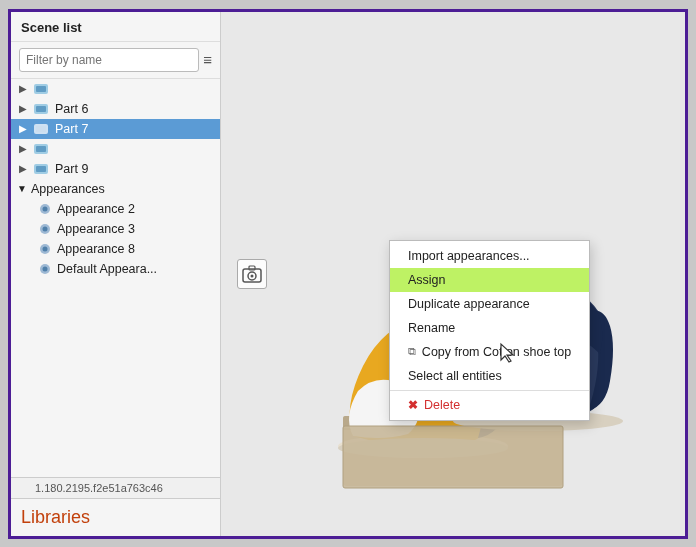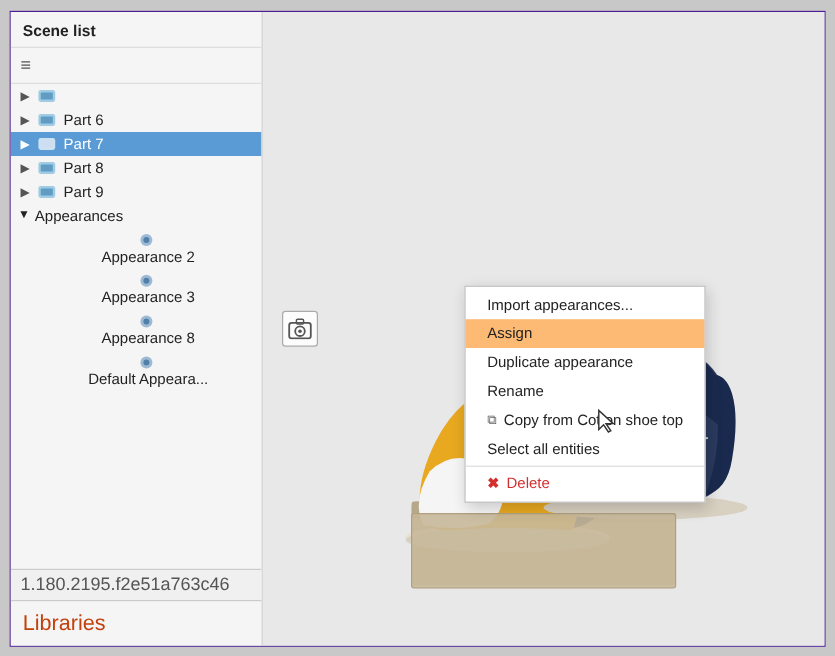--- a/index.html
+++ b/index.html
@@ -11,21 +11,21 @@
       height: 547px;
       overflow: hidden;
       display: flex;
       align-items: center;
       justify-content: center;
     }
     .window {
       width: 680px;
       height: 530px;
       background: #f0f0f0;
-      border: 1px solid #4c1d95;
+      border: 3px solid #4c1d95;
       display: flex;
       flex-direction: row;
       position: relative;
     }
     .sidebar {
       width: 210px;
       min-width: 210px;
       background: #f5f5f5;
       border-right: 1px solid #ccc;
       display: flex;
@@ -114,33 +114,32 @@
     }
     .appearance-child {
       display: flex;
       align-items: center;
       padding: 3px 6px 3px 26px;
       font-size: 12.5px;
       color: #222;
       cursor: pointer;
       user-select: none;
       white-space: nowrap;
-      flex-direction: column;
     }
     .appearance-child.context-target { background: #d0e0f0; }
     .app-icon {
       display: inline-block;
       width: 16px;
       height: 14px;
       margin-right: 4px;
       flex-shrink: 0;
     }
     .status-bar {
-      padding: 4px 8px;
-      font-size: 15px;
+      padding: 4px 24px;
+      font-size: 11px;
       color: #555;
       border-top: 1px solid #ccc;
       background: #f0f0f0;
       white-space: nowrap;
       overflow: hidden;
       text-overflow: ellipsis;
     }
     .libraries-section {
       padding: 8px 10px;
       font-weight: normal;
@@ -177,21 +176,21 @@
     }
     .context-menu-item {
       padding: 5px 18px;
       cursor: pointer;
       color: #222;
       display: flex;
       align-items: center;
       gap: 6px;
       white-space: nowrap;
     }
-    .context-menu-item.active { background: #fdba74; }
+    .context-menu-item.active { background: #bef264; }
     .context-menu-separator {
       height: 1px;
       background: #ddd;
       margin: 2px 0;
     }
     .context-menu-item.danger { color: #d32f2f; }
     .cursor-img {
       position: absolute;
       left: 278px;
       top: 330px;
@@ -219,20 +218,21 @@
   </style>
 </head>
 <body>
 
 <div class="window">
 
   <div class="sidebar">
     <div class="sidebar-header">Scene list</div>
 
     <div class="filter-row">
+      <input class="filter-input" type="text" value="" placeholder="Filter by name" style="">
       <span class="list-icon">≡</span>
     </div>
 
     <div class="tree-container">
 
       <div class="tree-item">
         <span class="arrow">▶</span>
         <span class="part-icon">
           <svg viewBox="0 0 16 14" fill="none" xmlns="http://www.w3.org/2000/svg">
             <rect x="1" y="2" width="14" height="10" rx="2" fill="#7abadd" opacity="0.7"></rect>
@@ -261,21 +261,20 @@
         <span class="label">Part 7</span>
       </div>
       <div class="tree-item">
         <span class="arrow">▶</span>
         <span class="part-icon">
           <svg viewBox="0 0 16 14" fill="none" xmlns="http://www.w3.org/2000/svg">
             <rect x="1" y="2" width="14" height="10" rx="2" fill="#7abadd" opacity="0.7"></rect>
             <rect x="3" y="4" width="10" height="6" rx="1" fill="#5090bb" opacity="0.8"></rect>
           </svg>
         </span>
-        <span class="label">Part 8</span>
       </div>
       <div class="tree-item">
         <span class="arrow">▶</span>
         <span class="part-icon">
           <svg viewBox="0 0 16 14" fill="none" xmlns="http://www.w3.org/2000/svg">
             <rect x="1" y="2" width="14" height="10" rx="2" fill="#7abadd" opacity="0.7"></rect>
             <rect x="3" y="4" width="10" height="6" rx="1" fill="#5090bb" opacity="0.8"></rect>
           </svg>
         </span>
         <span class="label">Part 9</span>

